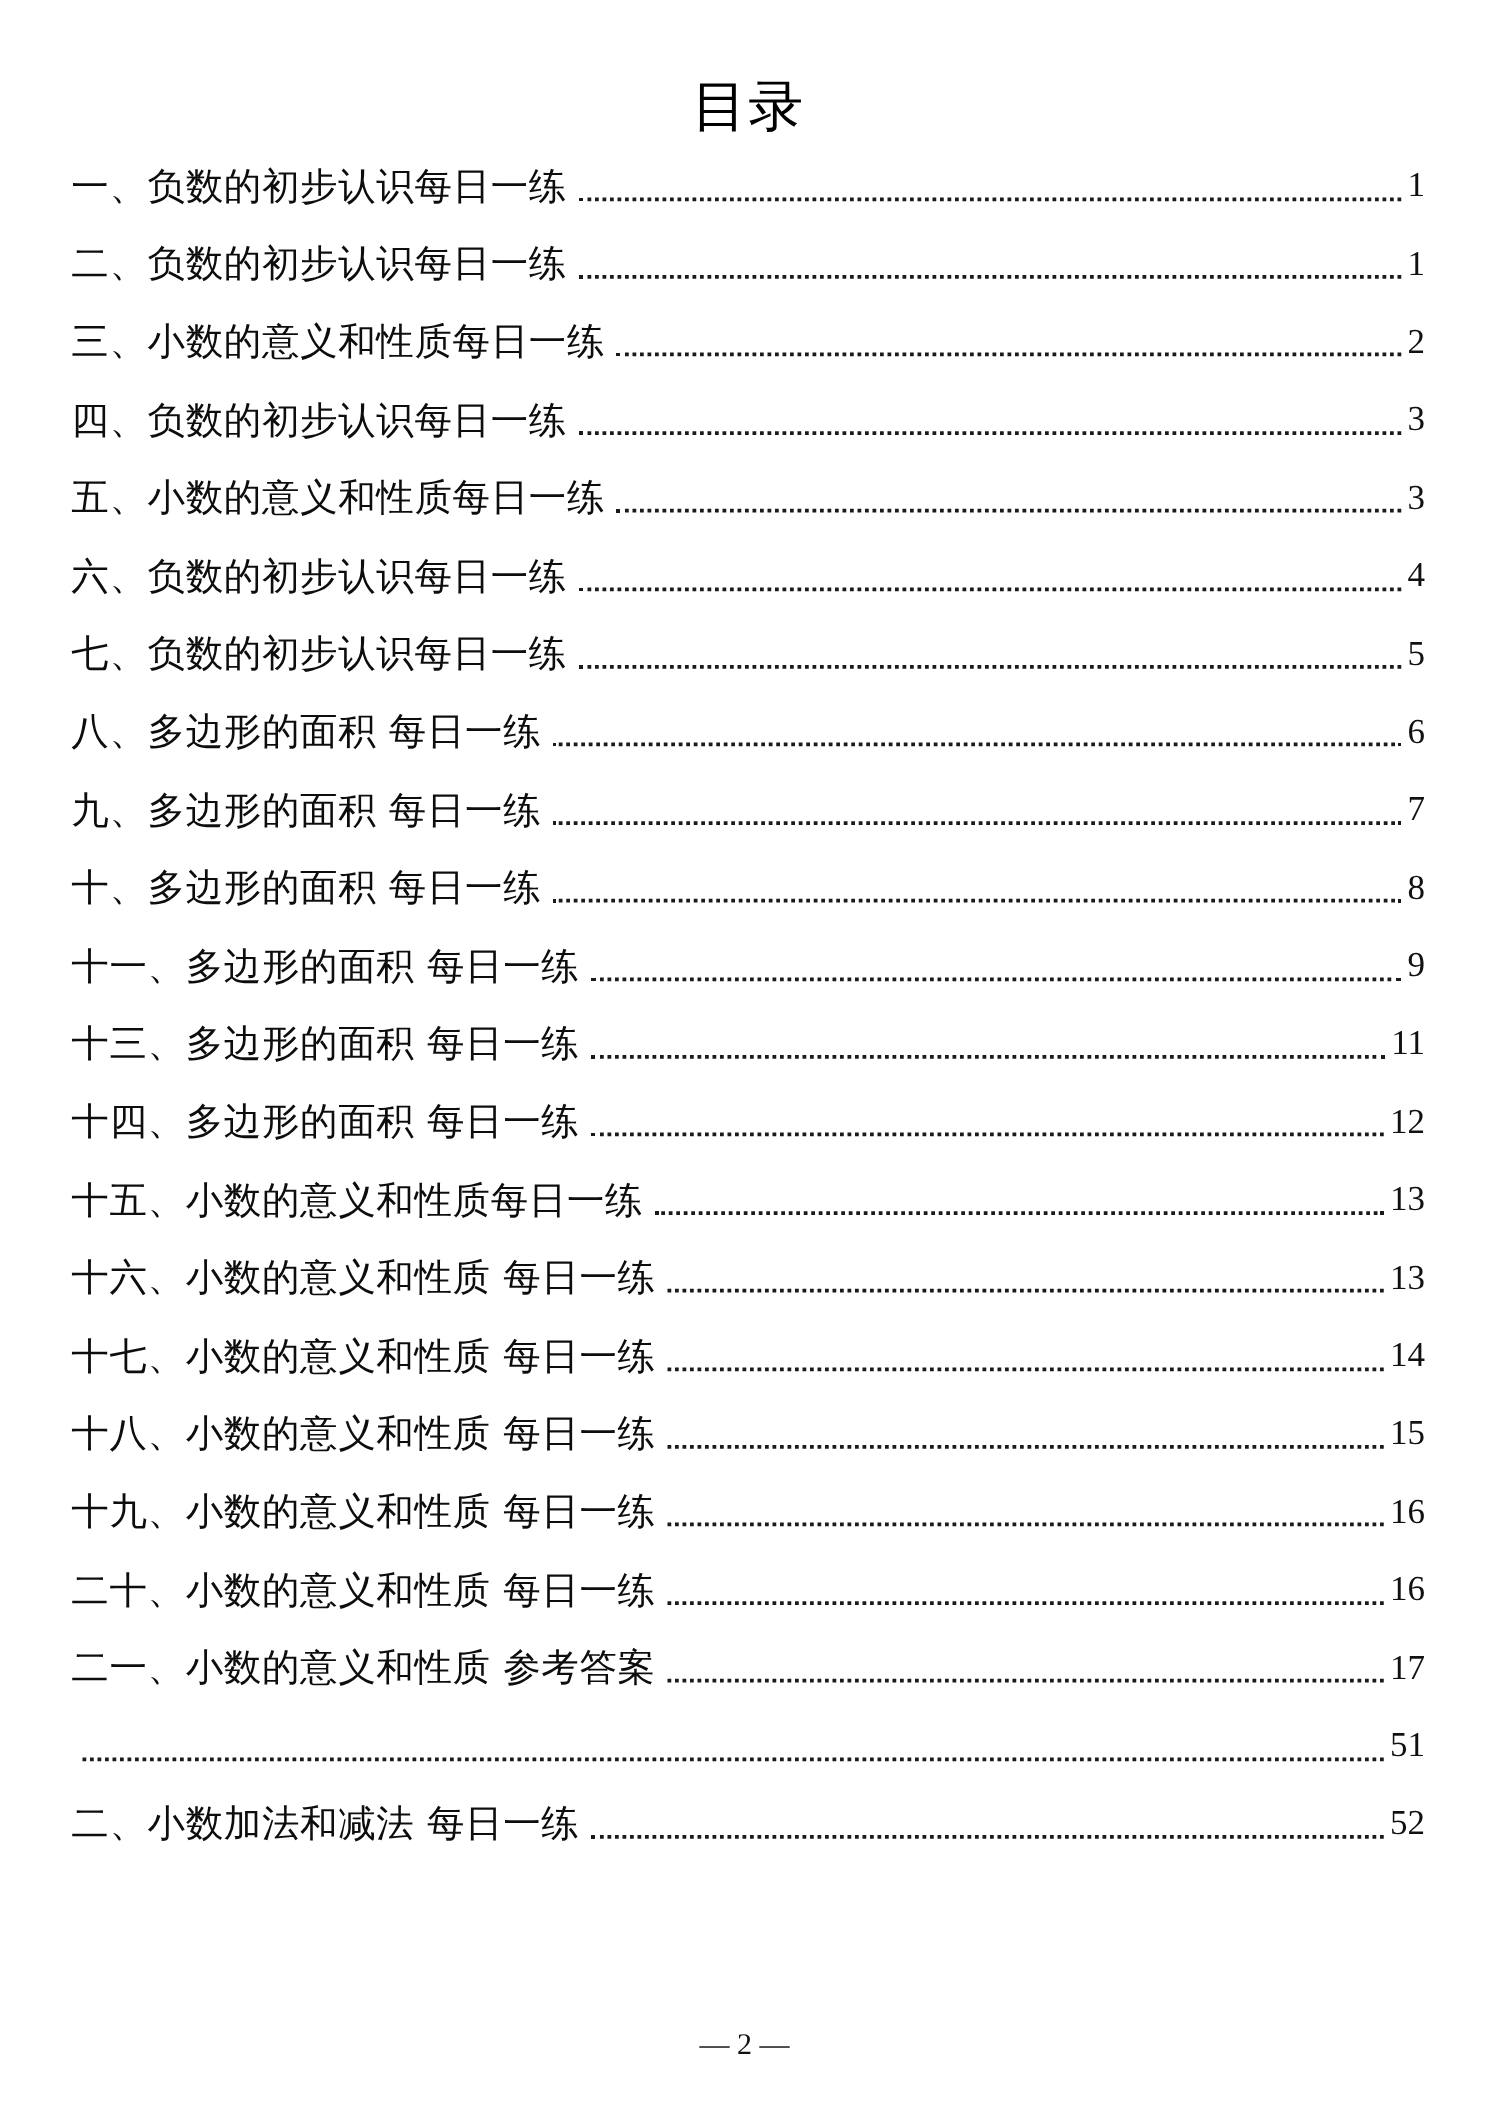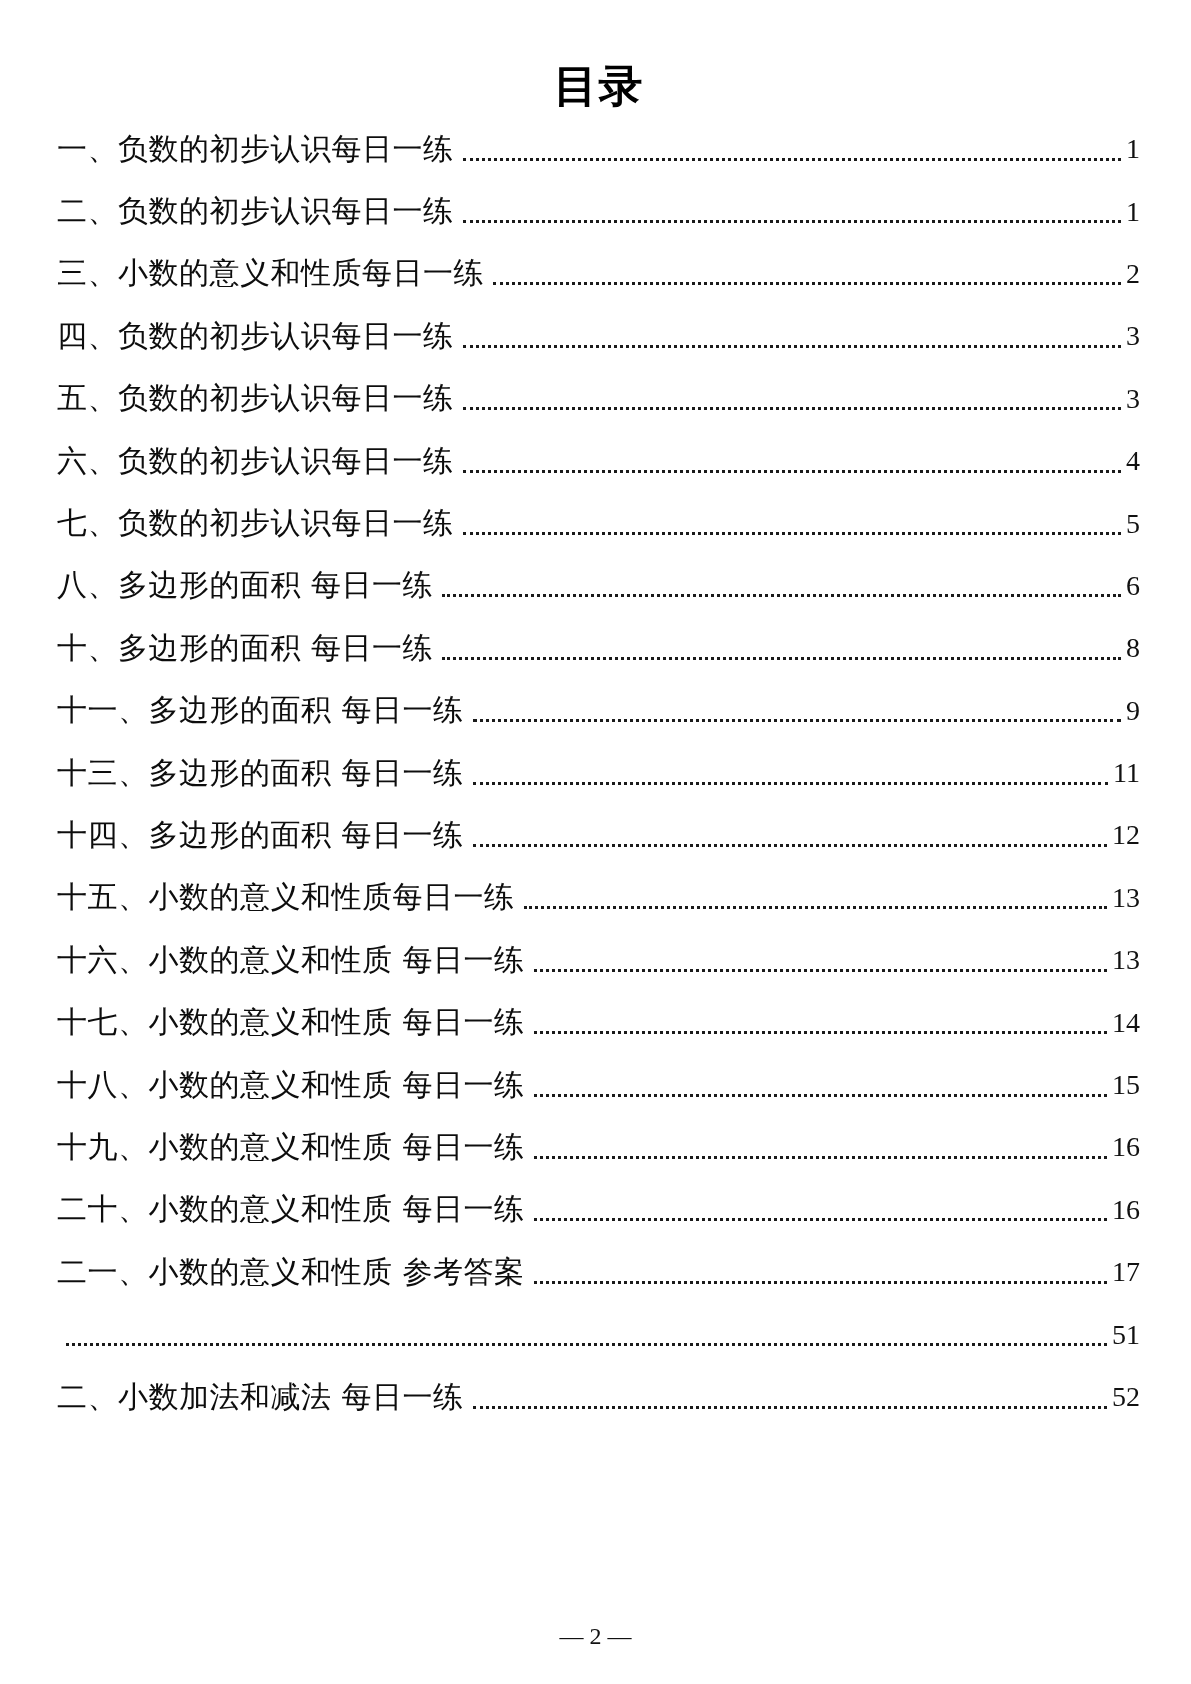--- a/index.html
+++ b/index.html
@@ -16,21 +16,21 @@
     padding: 62px 51px 0 57px;
     font-family: "DejaVu Sans", sans-serif;
     color: #0d0d0d;
     overflow: hidden;
   }
   .title {
     margin: 0;
     text-align: center;
     font-size: 44px;
     line-height: 48px;
-    font-weight: 700;
+    font-weight: 400;
     letter-spacing: 1px;
     color: #000000;
   }
   .toc {
     margin-top: 8px;
   }
   .toc-row {
     display: flex;
     align-items: center;
     height: 62.4px;
@@ -92,21 +92,21 @@
     <span class="toc-page">2</span>
   </div>
 
   <div class="toc-row">
     <span class="toc-label">四、负数的初步认识每日一练</span>
     <span class="toc-dots"></span>
     <span class="toc-page">3</span>
   </div>
 
   <div class="toc-row">
-    <span class="toc-label">五、负数的初步认识每日一练</span>
+    <span class="toc-label">五、小数的意义和性质每日一练</span>
     <span class="toc-dots"></span>
     <span class="toc-page">3</span>
   </div>
 
   <div class="toc-row">
     <span class="toc-label">六、负数的初步认识每日一练</span>
     <span class="toc-dots"></span>
     <span class="toc-page">4</span>
   </div>
 
@@ -115,20 +115,25 @@
     <span class="toc-dots"></span>
     <span class="toc-page">5</span>
   </div>
 
   <div class="toc-row">
     <span class="toc-label">八、多边形的面积 每日一练</span>
     <span class="toc-dots"></span>
     <span class="toc-page">6</span>
   </div>
 
+  <div class="toc-row">
+    <span class="toc-label">九、多边形的面积 每日一练</span>
+    <span class="toc-dots"></span>
+    <span class="toc-page">7</span>
+  </div>
 
   <div class="toc-row">
     <span class="toc-label">十、多边形的面积 每日一练</span>
     <span class="toc-dots"></span>
     <span class="toc-page">8</span>
   </div>
 
   <div class="toc-row">
     <span class="toc-label">十一、多边形的面积 每日一练</span>
     <span class="toc-dots"></span>

